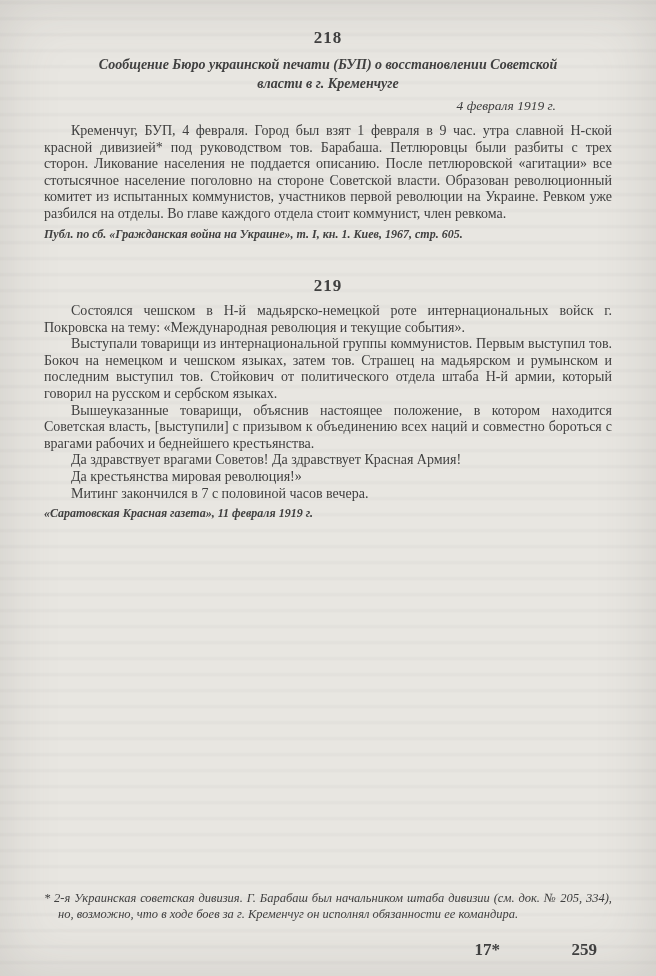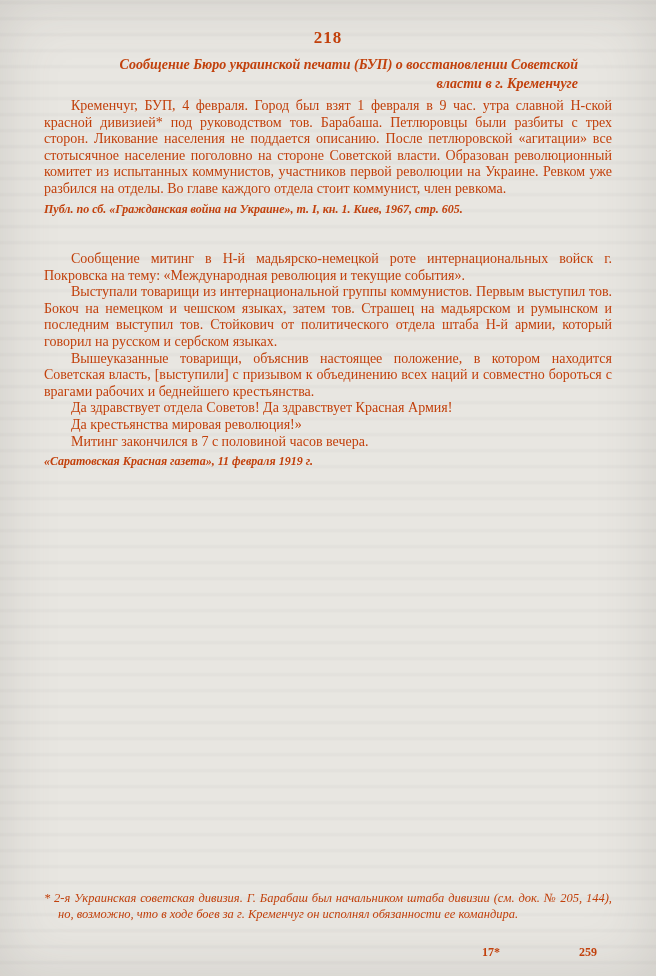--- a/index.html
+++ b/index.html
@@ -7,21 +7,21 @@
     position: relative;
     width: 656px;
     height: 976px;
     margin: 0 auto;
     background:
       radial-gradient(ellipse at 50% 40%, #edecе7 0%, #e9e7e2 55%, #e2e0da 100%);
     background-color: #e8e6e1;
     box-sizing: border-box;
     overflow: hidden;
     font-family: "Liberation Serif", "DejaVu Serif", serif;
-    color: #c2410c;
+    color: #404040;
   }
   
   .texture {
     position: absolute;
     inset: 0;
     pointer-events: none;
     background:
       repeating-linear-gradient(
         0deg,
         rgba(120,117,110,0.00) 0px,
@@ -50,21 +50,21 @@
   .doc-num {
     margin: 0 0 7px 0;
     text-align: center;
     font-size: 17px;
     font-weight: bold;
     letter-spacing: 1px;
   }
   .doc-title {
     margin: 0 auto 5px auto;
     max-width: 500px;
-    text-align: right;
+    text-align: center;
     font-size: 14px;
     font-style: italic;
     font-weight: bold;
     line-height: 19px;
   }
   .doc-date {
     margin: 2px 56px 9px 0;
     text-align: right;
     font-size: 13.5px;
     font-style: italic;
@@ -96,21 +96,21 @@
     font-style: italic;
     line-height: 15.5px;
     text-align: justify;
     padding-left: 14px;
     text-indent: -14px;
   }
   .page-footer {
     position: relative;
     height: 22px;
     margin-top: 18px;
-    font-size: 12px;
+    font-size: 17px;
   }
   .sig {
     position: absolute;
     right: 112px;
     bottom: 2px;
     font-weight: bold;
   }
   .pageno {
     position: absolute;
     right: 15px;
@@ -123,36 +123,38 @@
 
 <div class="page">
   <div class="texture"></div>
   <div class="vignette"></div>
 
   <div class="content">
 
     <section class="doc">
       <h2 class="doc-num">218</h2>
       <h3 class="doc-title">Сообщение Бюро украинской печати (БУП) о восстановлении Советской власти в г. Кременчуге</h3>
+      <div class="doc-date">4 февраля 1919 г.</div>
       <p class="body-par">Кременчуг, БУП, 4 февраля. Город был взят 1 февраля в 9 час. утра славной Н-ской красной дивизией* под руководством тов. Барабаша. Петлюровцы были разбиты с трех сторон. Ликование населения не поддается описанию. После петлюровской «агитации» все стотысячное население поголовно на стороне Советской власти. Образован революционный комитет из испытанных коммунистов, участников первой революции на Украине. Ревком уже разбился на отделы. Во главе каждого отдела стоит коммунист, член ревкома.</p>
       <p class="source">Публ. по сб. «Гражданская война на Украине», т. I, кн. 1. Киев, 1967, стр. 605.</p>
     </section>
 
     <section class="doc doc-219">
-      <p class="body-par">Сообщение митинг в Н-й мадьярско-немецкой роте интернациональных войск г. Покровска на тему: «Международная революция и текущие события».</p>
+      <h2 class="doc-num">219</h2>
+      <p class="body-par">Состоялся чешском в Н-й мадьярско-немецкой роте интернациональных войск г. Покровска на тему: «Международная революция и текущие события».</p>
       <p class="body-par">Выступали товарищи из интернациональной группы коммунистов. Первым выступил тов. Бокоч на немецком и чешском языках, затем тов. Страшец на мадьярском и румынском и последним выступил тов. Стойкович от политического отдела штаба Н-й армии, который говорил на русском и сербском языках.</p>
       <p class="body-par">Вышеуказанные товарищи, объяснив настоящее положение, в котором находится Советская власть, [выступили] с призывом к объединению всех наций и совместно бороться с врагами рабочих и беднейшего крестьянства.</p>
-      <p class="body-par">Да здравствует отдела Советов! Да здравствует Красная Армия!</p>
+      <p class="body-par">Да здравствует врагами Советов! Да здравствует Красная Армия!</p>
       <p class="body-par">Да крестьянства мировая революция!»</p>
       <p class="body-par">Митинг закончился в 7 с половиной часов вечера.</p>
       <p class="source">«Саратовская Красная газета», 11 февраля 1919 г.</p>
     </section>
 
     <div class="footnote-block">
-      <p class="footnote-text">* 2-я Украинская советская дивизия. Г. Барабаш был начальником штаба дивизии (см. док. № 205, 144), но, возможно, что в ходе боев за г. Кременчуг он исполнял обязанности ее командира.</p>
+      <p class="footnote-text">* 2-я Украинская советская дивизия. Г. Барабаш был начальником штаба дивизии (см. док. № 205, 334), но, возможно, что в ходе боев за г. Кременчуг он исполнял обязанности ее командира.</p>
     </div>
 
     <div class="page-footer">
       <span class="sig">17*</span>
       <span class="pageno">259</span>
     </div>
 
   </div>
 </div>
 

